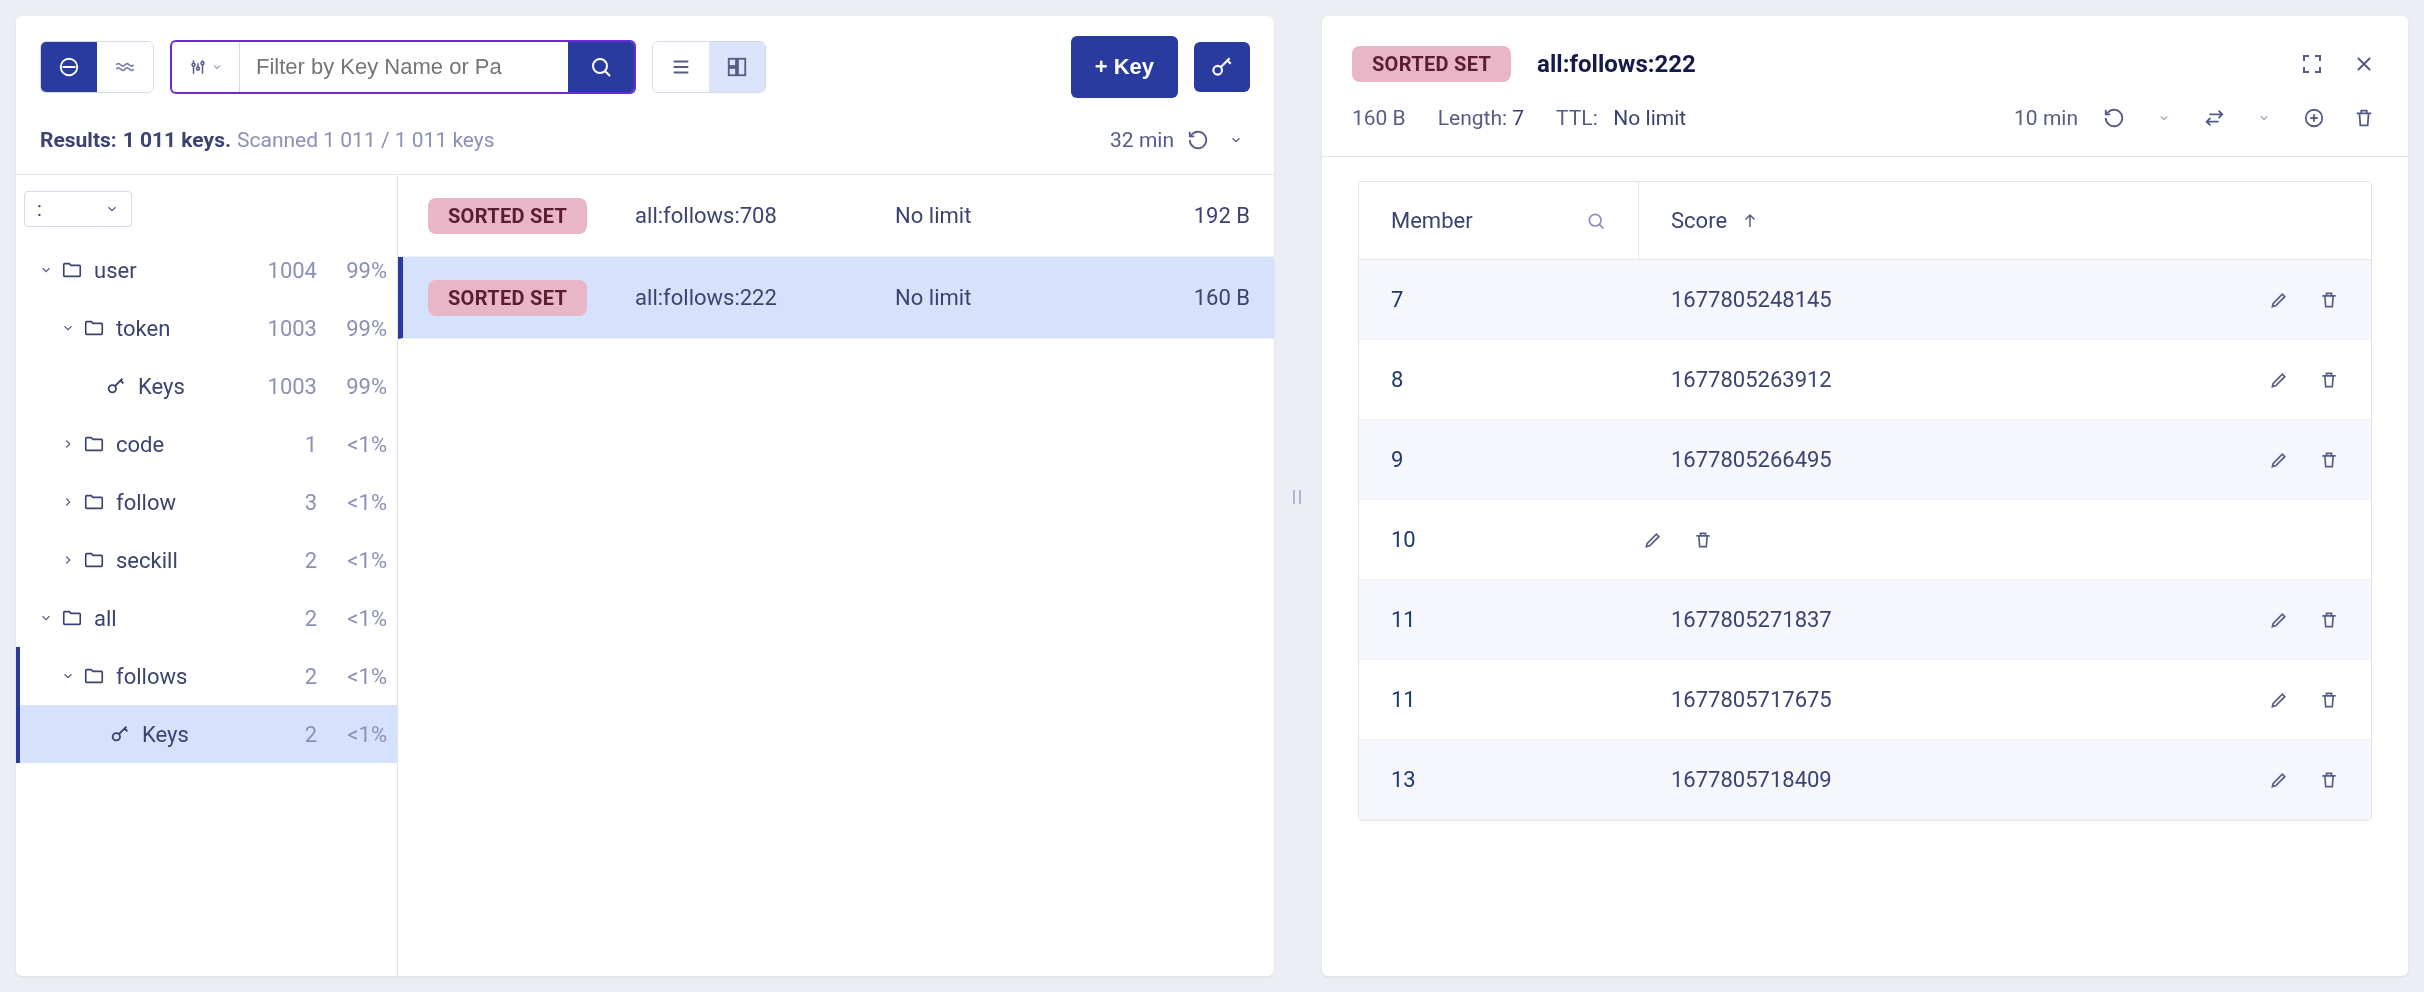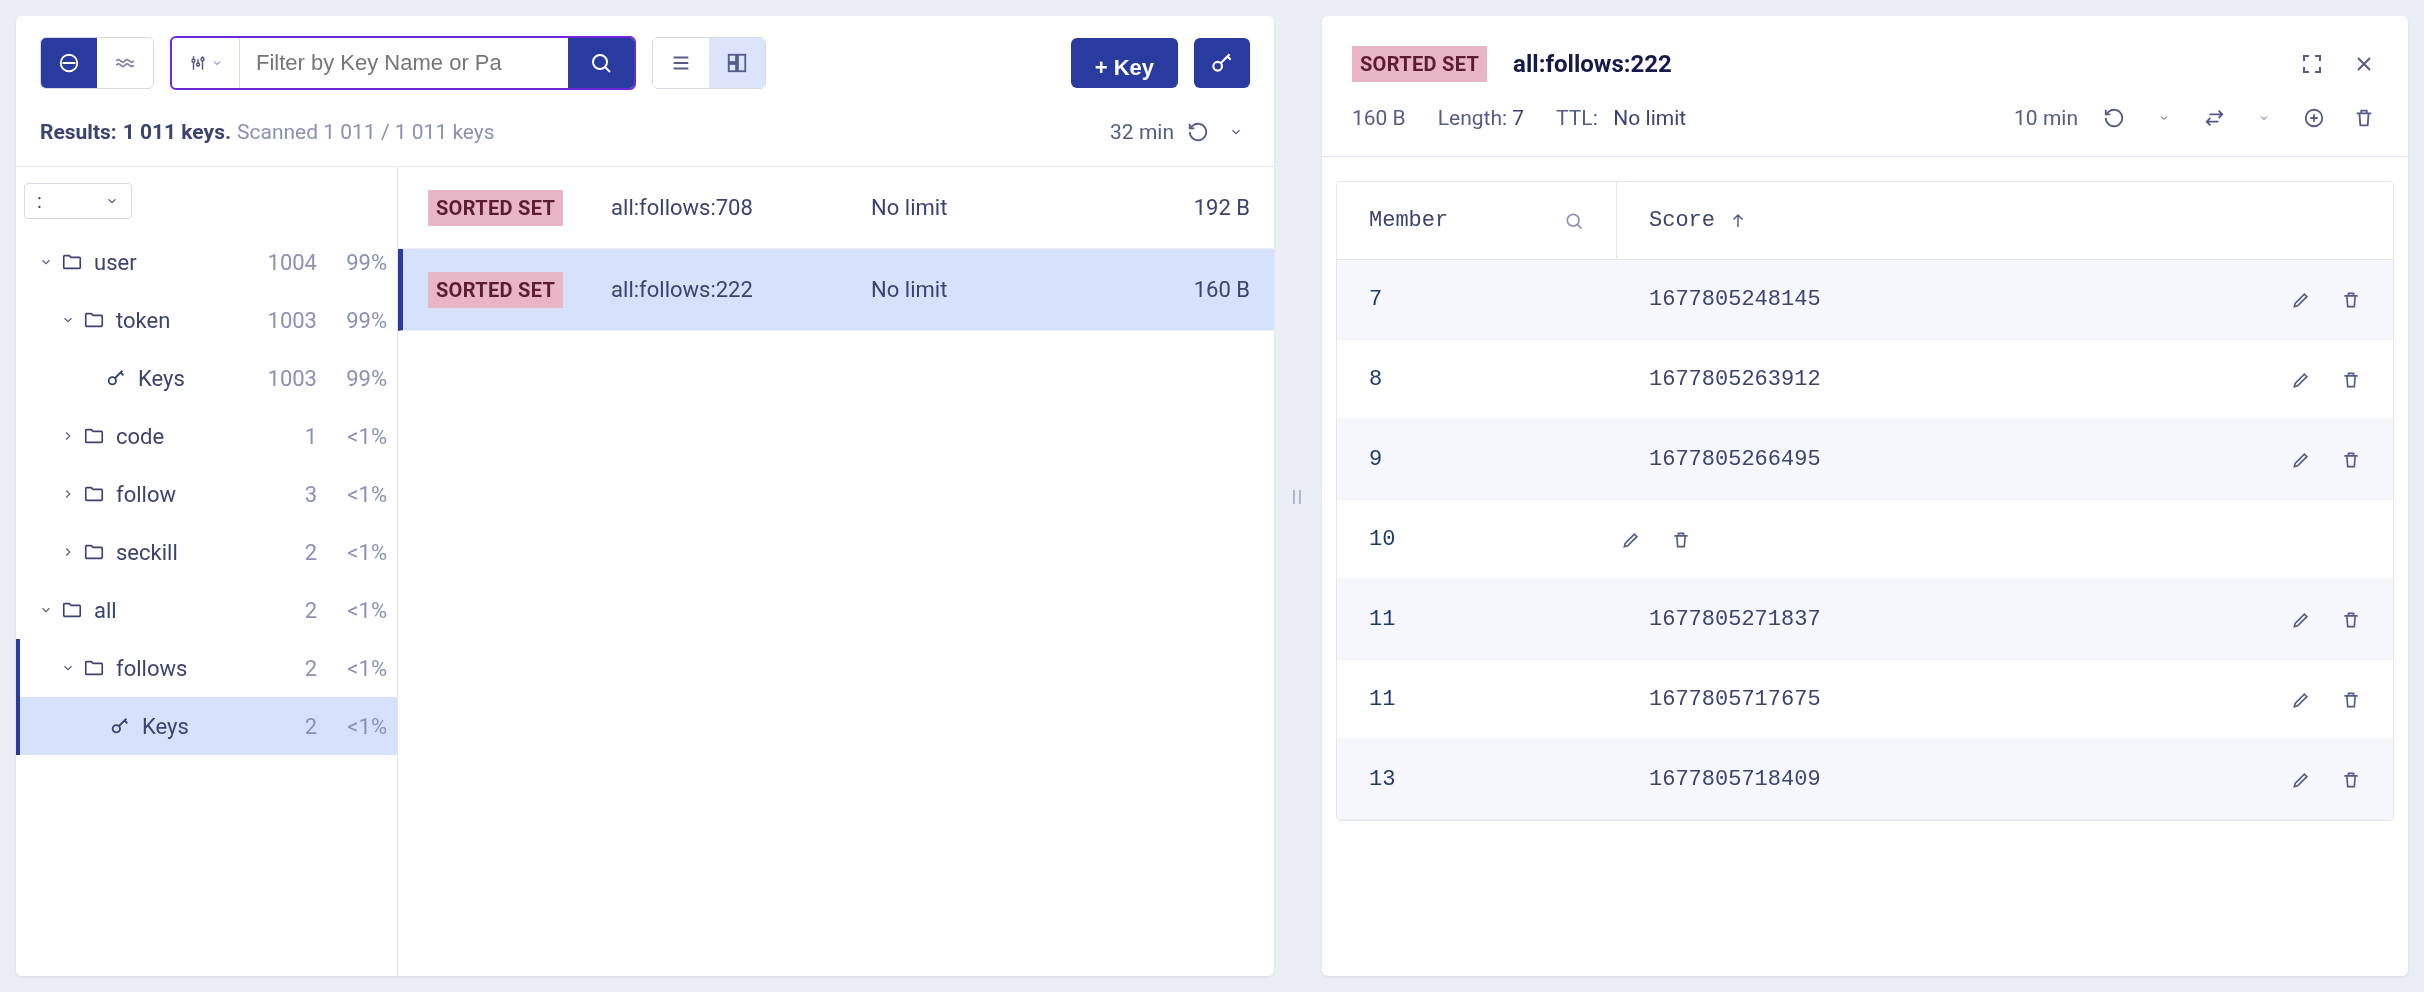--- a/index.html
+++ b/index.html
@@ -33,21 +33,21 @@
   .seg .btn { width:56px; height:50px; display:flex; align-items:center; justify-content:center; background:#fff; cursor:pointer; }
   .seg .btn.active { background:#2a3b9f; color:#fff; }
   .seg .btn.alt-active { background:#dbe4fb; color:#2a3b9f; }
   .seg2 .btn svg { stroke:#555c86; }
   
   .filter-wrap { display:flex; border:2px solid #6d28d9; border-radius:6px; overflow:hidden; }
   .filter-type { width:68px; height:50px; display:flex; align-items:center; justify-content:center; gap:4px; border-right:1px solid #d5d9e8; cursor:pointer; color:#555c86; }
   .filter-input { width:328px; height:50px; border:none; padding:0 16px; font-size:22px; color:#555c86; outline:none; }
   .filter-search-btn { width:66px; height:50px; background:#2a3b9f; display:flex; align-items:center; justify-content:center; cursor:pointer; }
   
-  .add-key-btn { height:50px; padding:17px 24px; background:#2a3b9f; color:#fff; border:none; border-radius:6px; font-size:22px; font-weight:600; cursor:pointer; margin-left:auto; }
+  .add-key-btn { height:62px; padding:17px 24px; background:#2a3b9f; color:#fff; border:none; border-radius:6px; font-size:22px; font-weight:600; cursor:pointer; margin-left:auto; }
   .key-icon-btn { width:56px; height:50px; background:#2a3b9f; border-radius:6px; display:flex; align-items:center; justify-content:center; cursor:pointer; }
   
   .results-bar { display:flex; align-items:center; padding:8px 24px 20px 24px; font-size:21px; color:#3b4370; }
   .results-bar .scanned { color:#8a90b6; margin-left:6px; }
   .results-bar .time-part { margin-left:auto; display:flex; align-items:center; gap:10px; color:#555c86; }
   
   
   .browser-body { display:flex; flex:1; border-top:1px solid #e2e5f0; }
   .tree-col { width:382px; border-right:1px solid #e2e5f0; padding-top:8px; }
   .keys-col { flex:1; }
@@ -61,35 +61,35 @@
   .tree-row .icon { width:28px; display:flex; justify-content:center; margin-right:8px; }
   .tree-row .label { flex:1; }
   .tree-row .count { width:70px; text-align:right; color:#8a90b6; }
   .tree-row .pct { width:62px; text-align:right; color:#8a90b6; margin-left:8px; }
   .indent-1 { padding-left:40px !important; }
   .indent-2 { padding-left:62px !important; }
   .tree-row.near-selected.indent-1 { padding-left:36px !important; }
   
   .key-row { display:flex; align-items:center; height:82px; padding:0 24px 0 30px; color:#3b4370; font-size:22px; border-bottom:1px solid #eef1f9; cursor:pointer; }
   .key-row.selected { background:#d6e1fb; border-left:5px solid #2a3b9f; padding-left:25px; }
-  .badge { background:#e8b6c6; color:#5c1c34; padding:6px 8px; border-radius:0; font-weight:700; font-size:20px; letter-spacing:.3px; }
+  .badge { background:#e8b6c6; color:#5c1c34; padding:6px 20px; border-radius:8px; font-weight:700; font-size:20px; letter-spacing:.3px; }
   .key-row .keyname { margin-left:48px; width:260px; }
   .key-row .ttl { width:160px; }
   .key-row .size { margin-left:auto; }
   
   
   .detail-header { display:flex; align-items:center; padding:30px 30px 8px 30px; gap:26px; }
   .detail-header .title { font-size:24px; font-weight:700; color:#151a4a; }
   .hdr-actions { margin-left:auto; display:flex; gap:24px; }
   .icon-btn { width:28px; height:28px; display:flex; align-items:center; justify-content:center; cursor:pointer; color:#555c86; }
   
   .meta-row { display:flex; align-items:center; padding:14px 30px 24px 30px; gap:32px; color:#555c86; font-size:21px; border-bottom:1px solid #e2e5f0; }
   .meta-row .right-part { margin-left:auto; display:flex; align-items:center; gap:22px; }
   
-  .table-wrap { padding:24px 14px;font-family:Liberation Mono, monospace; }
+  .table-wrap { padding:24px 36px; }
   .zset-table { border:1px solid #e2e5f0; border-radius:4px; overflow:hidden; }
   .zset-headers { display:flex; background:#fff; border-bottom:1px solid #e2e5f0; }
   .zset-headers .hcell { padding:26px 32px; font-size:22px; color:#3b4370; display:flex; align-items:center; gap:14px; }
   .hcell.member { width:280px; border-right:1px solid #e2e5f0; justify-content:space-between; }
   .hcell.score { flex:1; }
   .zset-row { display:flex; align-items:center; height:80px; border-bottom:1px solid #eef1f9; }
   .zset-row:nth-child(odd) { background:#f5f7fc; }
   .zset-row .cell { padding:0 32px; font-size:22px; color:#1c3a6e; }
   .zset-row .cell.member { width:280px; }
   .zset-row .cell.score { flex:1; color:#3b4370; }

